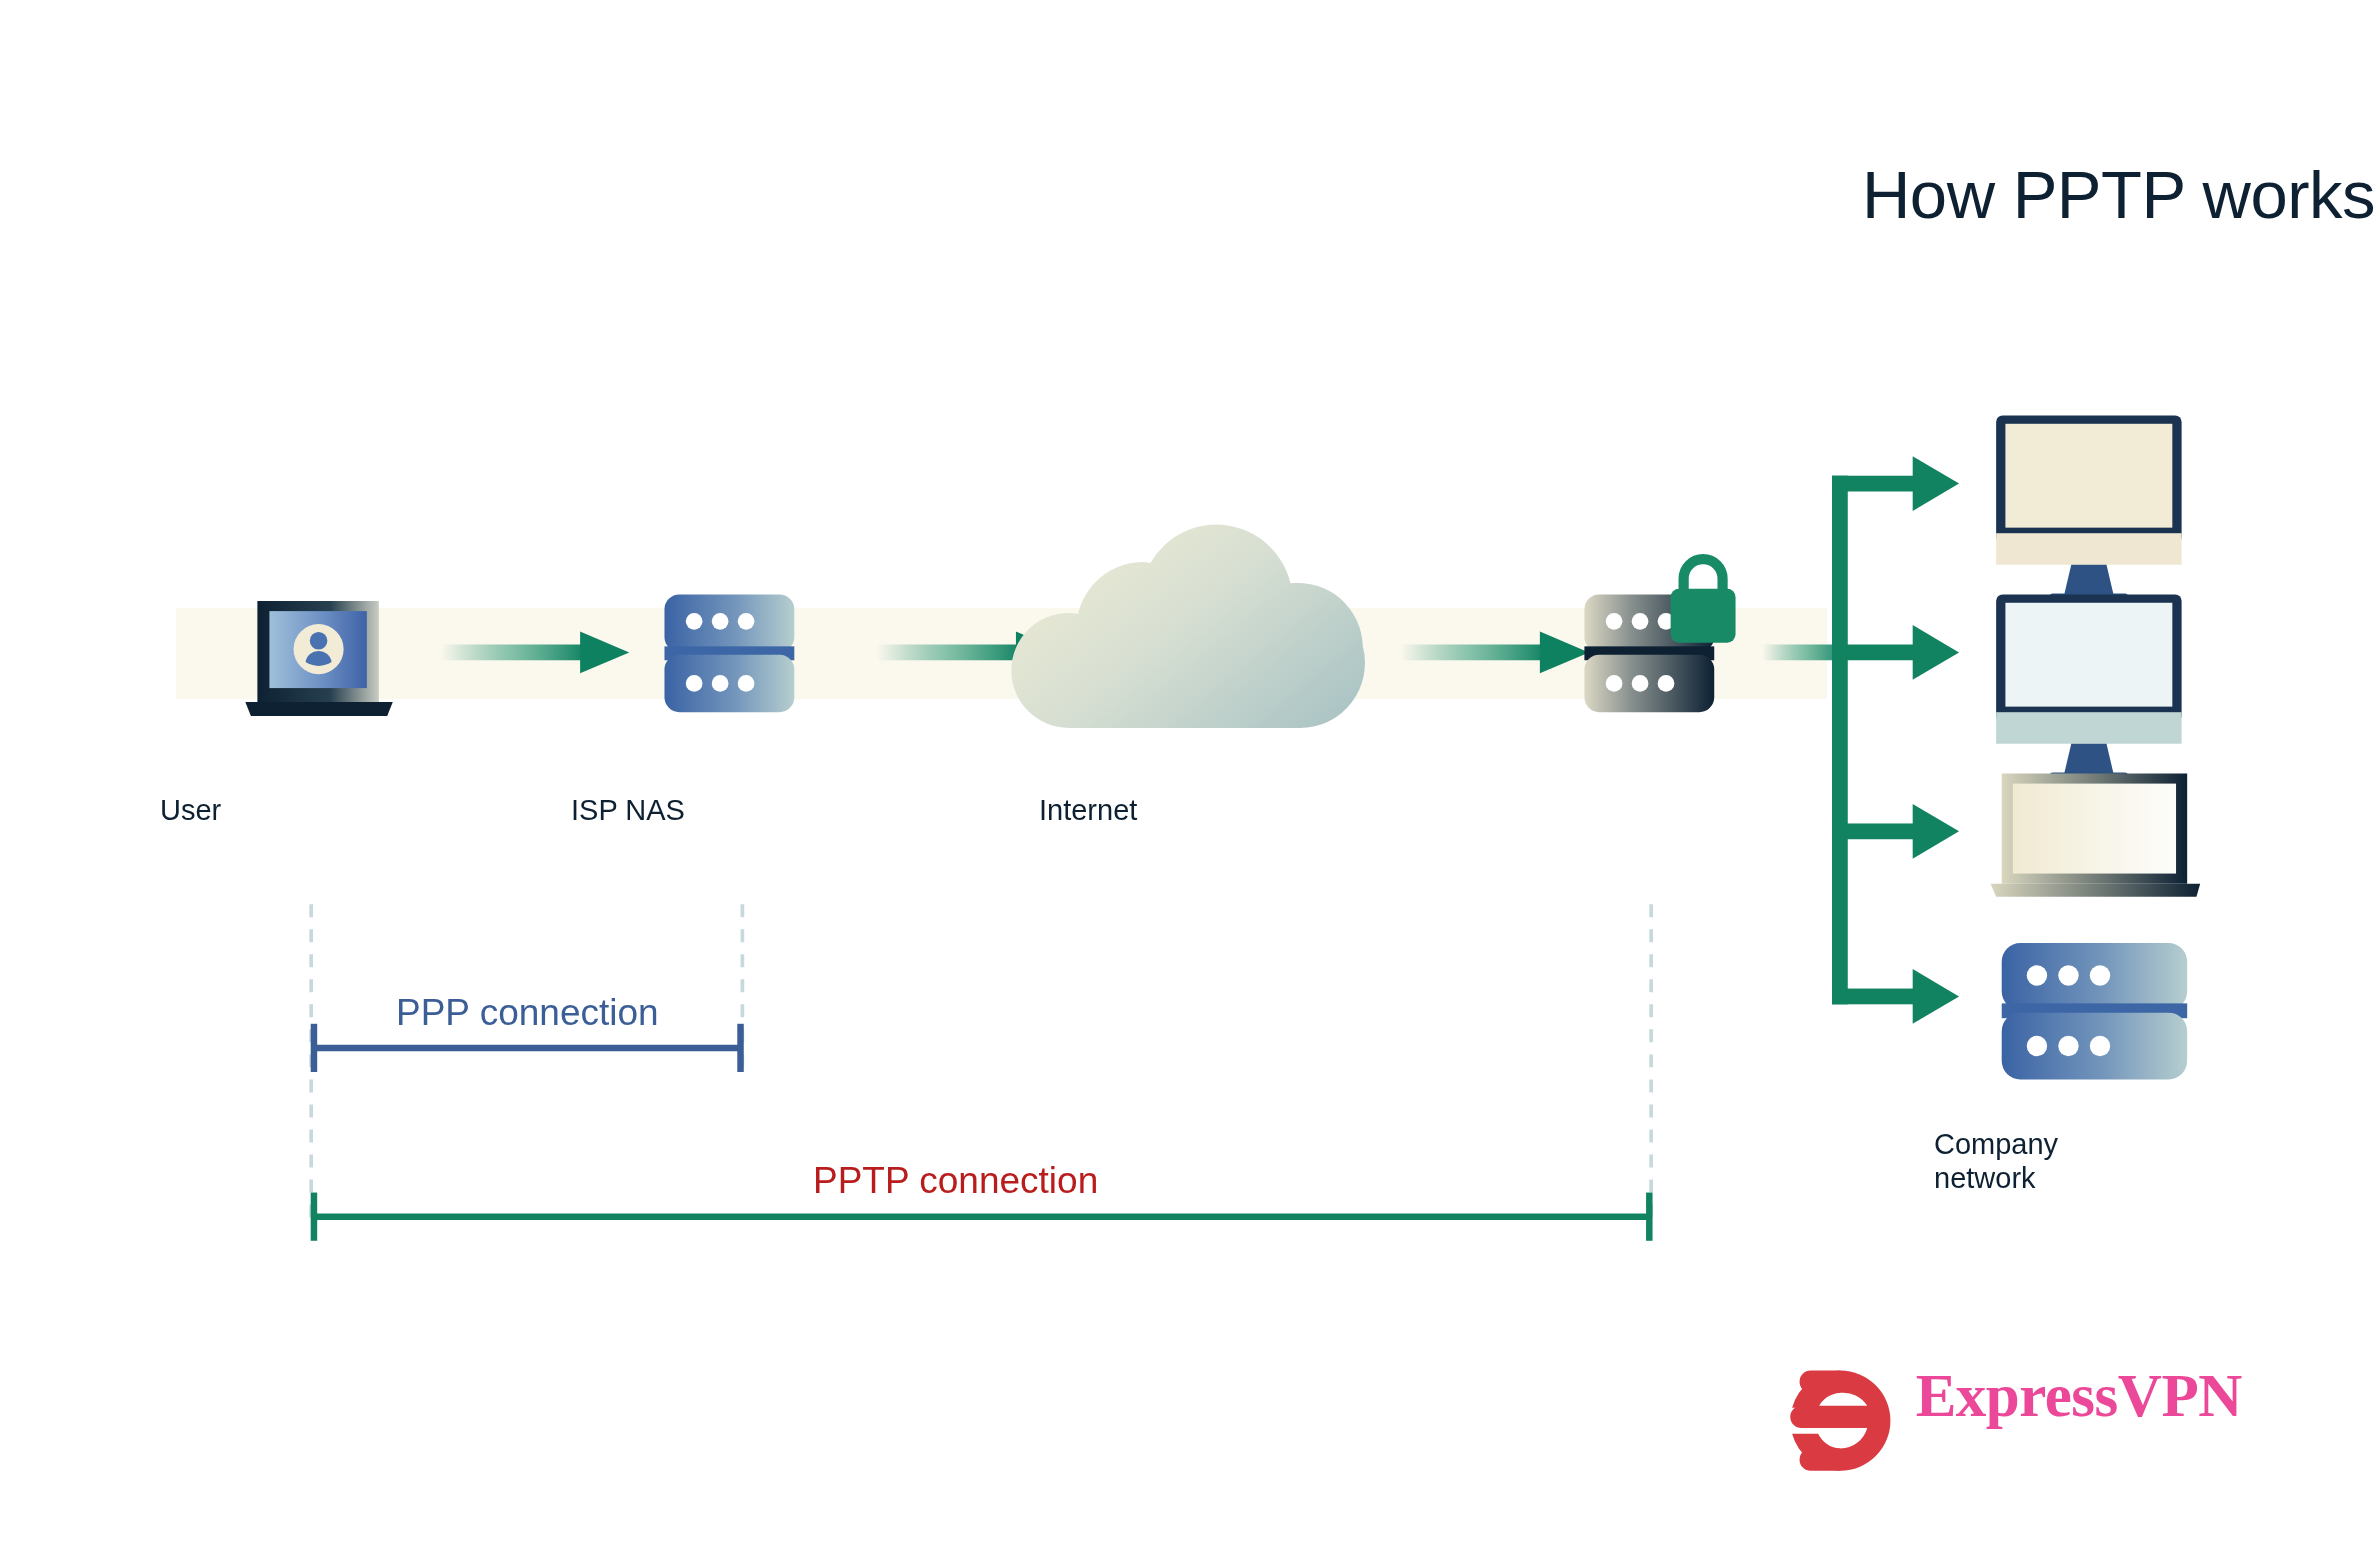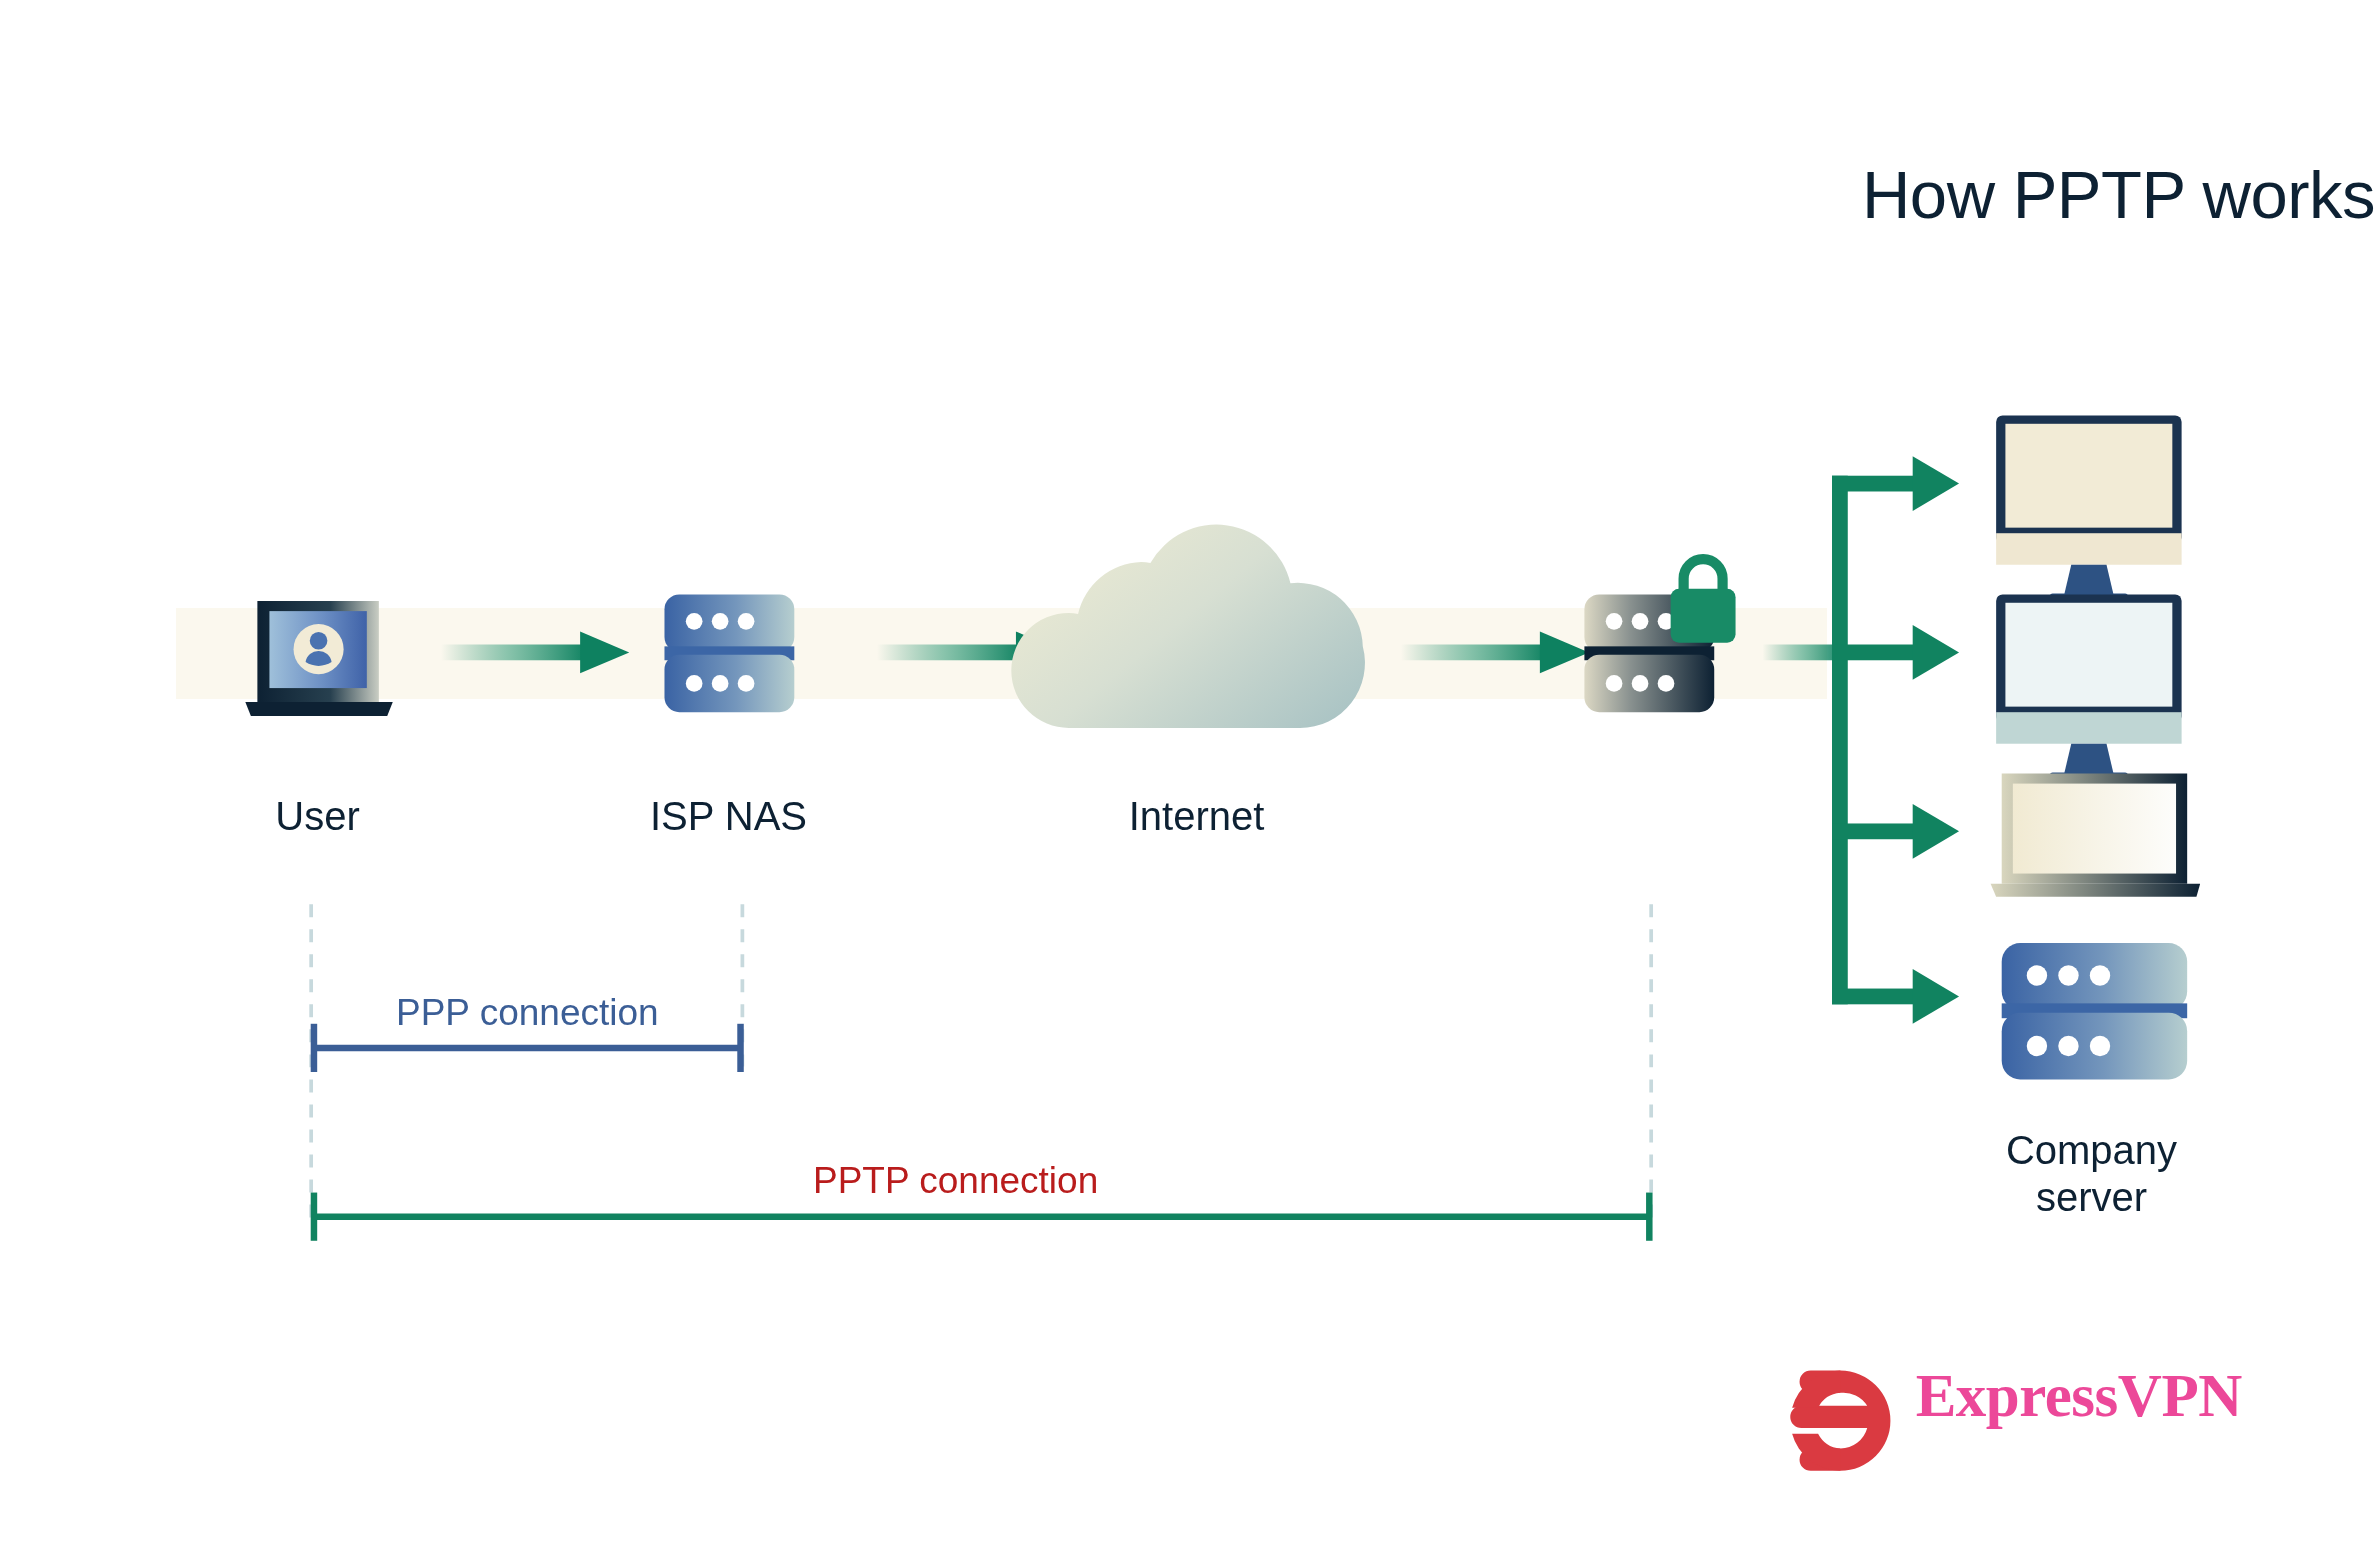--- a/index.html
+++ b/index.html
@@ -41,22 +41,21 @@
     background: #FBF8EE;
   }
 
   
   .node-circle {
     position: absolute;
     border-radius: 50%;
   }
   .node-label {
     position: absolute;
-    text-align: center;
-    font-size: 40px;
+    font-size: 29px;
     font-weight: 400;
     color: #0D2133;
     line-height: 1.18;
     white-space: pre-line;
   }
 
   
   .bracket-label {
     position: absolute;
     font-size: 37px;
@@ -305,21 +304,21 @@
   <div class="node-circle" style="left:1537px;top:540px;width:224px;height:224px;background:#B8CECE;z-index:-1;"></div>
 
   <div class="node-label" style="left:160px;top:793px;width:315px;">User</div>
   <div class="node-label" style="left:1039px;top:793px;width:315px;">Internet</div>
   <div class="node-label" style="left:571px;top:793px;width:315px;">ISP NAS</div>
 
   <div class="bracket-label" style="left:396px;top:992px;color:#3B5E96;">PPP connection</div>
   <div class="bracket-label" style="left:813px;top:1160px;color:#b91c1c;">PPTP connection</div>
 
   <div class="node-label" style="left:1934px;top:1127px;width:315px;">Company
-server</div>
+network</div>
 
   <div id="logo">
     <div style="width:109px;height:0;"></div>
     <div id="logo-word">ExpressVPN</div>
   </div>
 
 </div>
 
 
 </body></html>

